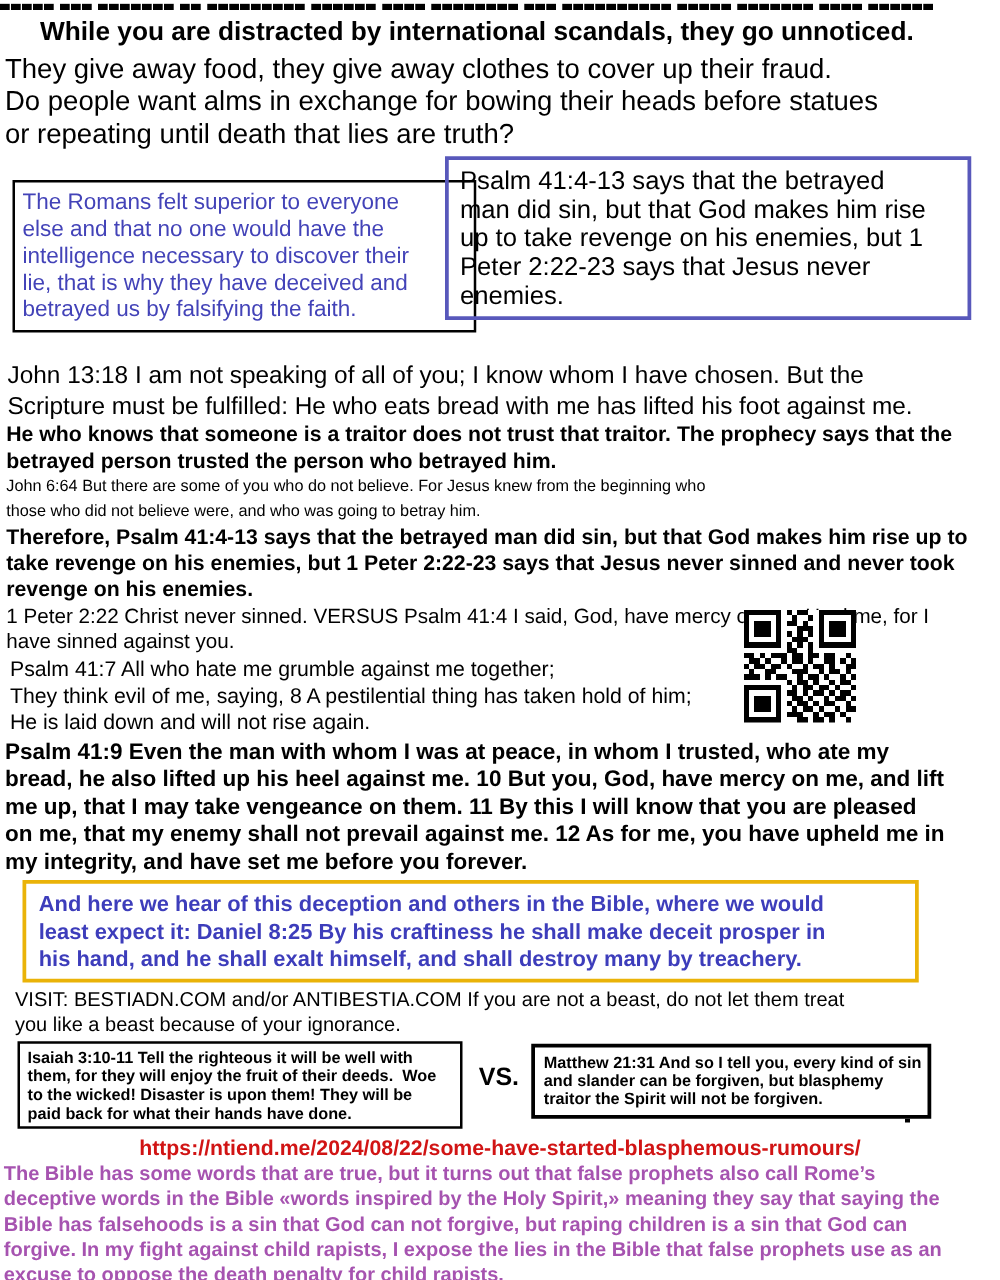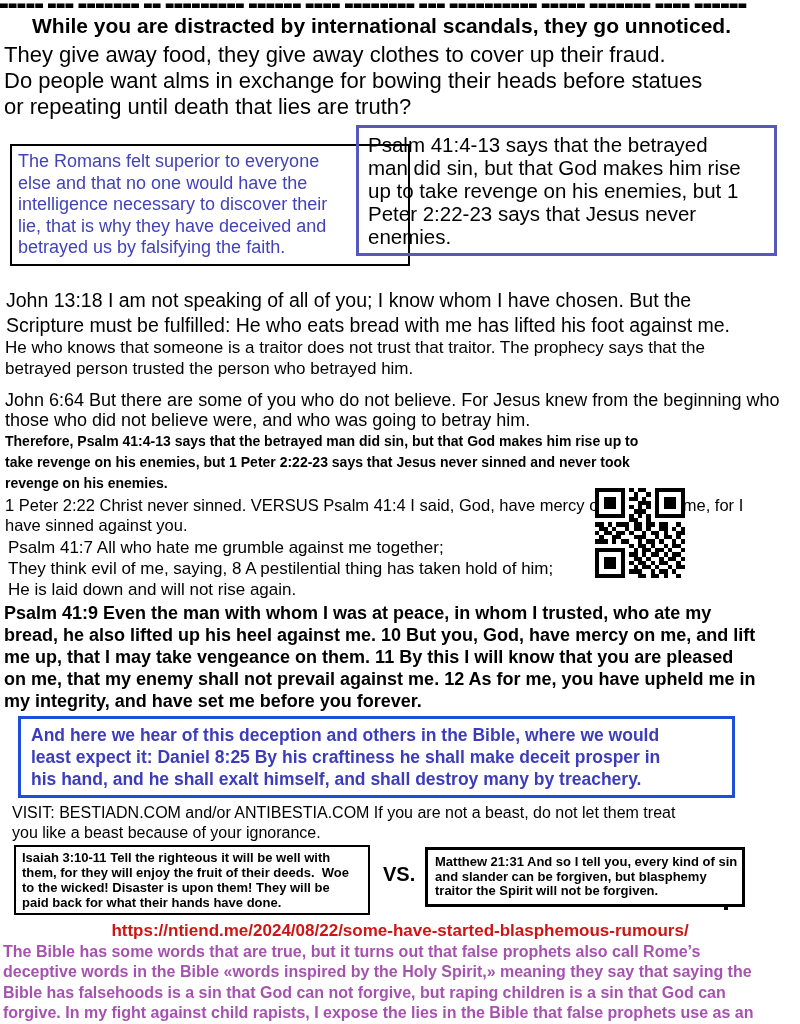--- a/index.html
+++ b/index.html
@@ -9,38 +9,38 @@
   .line{white-space:pre;}
 
   .top-crop{height:8px;overflow:hidden;line-height:7px;font-size:11px;
             letter-spacing:1px;color:#000;white-space:nowrap;}
 
   .headline{margin:5px 0 0 32px;font-size:21px;font-weight:bold;line-height:26px;}
 
   .para1{margin:3px 0 0 4px;font-size:22px;line-height:26px;}
 
   .boxes-row{position:relative;height:160px;margin-top:2px;}
-  .romans-box{position:absolute;left:10px;top:22px;width:400px;box-sizing:border-box;
+  .romans-box{position:absolute;left:10px;top:22px;width:371px;box-sizing:border-box;
               border:2px solid #000;padding:5px 6px;
               font-size:18px;line-height:21.5px;color:#4343b8;}
   .psalm-box{position:absolute;left:356px;top:3px;width:421px;box-sizing:border-box;
              border:3px solid #5858bb;padding:5px 9px;
              font-size:20.5px;line-height:23px;color:#000;}
 
   .john1318{margin:6px 0 0 6px;font-size:19.5px;line-height:24.5px;}
-  .traitor{margin:1px 0 12px 5px;font-size:17px;font-weight:normal;line-height:20.5px;}
-  .john664{margin:0 0 0 5px;font-size:18px;line-height:19.5px;}
-  .therefore{margin:1px 0 0 5px;font-size:14px;font-weight:bold;line-height:21px;}
+  .traitor{margin:1px 0 0 5px;font-size:17px;font-weight:bold;line-height:20.5px;}
+  .john664{margin:0 0 0 5px;font-size:13px;line-height:19.5px;}
+  .therefore{margin:1px 0 0 5px;font-size:17px;font-weight:bold;line-height:21px;}
   .peter{margin:1px 0 0 5px;font-size:16.5px;line-height:20px;}
   .psalm417{margin:2px 0 0 8px;font-size:17px;line-height:21px;}
   .psalm419{margin:2px 0 0 4px;font-size:18px;font-weight:bold;line-height:22px;}
 
   .qr{position:absolute;left:595px;top:488px;width:90px;height:90px;background:#fff;}
 
-  .daniel-box{margin:4px 0 0 18px;width:717px;box-sizing:border-box;border:3px solid #1d4ed8;
+  .daniel-box{margin:4px 0 0 18px;width:717px;box-sizing:border-box;border:3px solid #eab308;
               padding:5px 10px;font-size:17.5px;font-weight:bold;line-height:22px;color:#3d3dbb;}
 
   .visit{margin:5px 0 0 12px;font-size:16px;line-height:19.5px;}
 
   .vs-row{position:relative;height:70px;margin-top:3px;}
   .isaiah-box{position:absolute;left:14px;top:0;width:356px;box-sizing:border-box;
               border:2px solid #000;padding:3px 6px;
               font-size:13px;font-weight:bold;line-height:15px;color:#000;}
   .vs-label{position:absolute;left:383px;top:18px;font-size:20px;font-weight:bold;}
   .matthew-box{position:absolute;left:425px;top:2px;width:320px;box-sizing:border-box;

